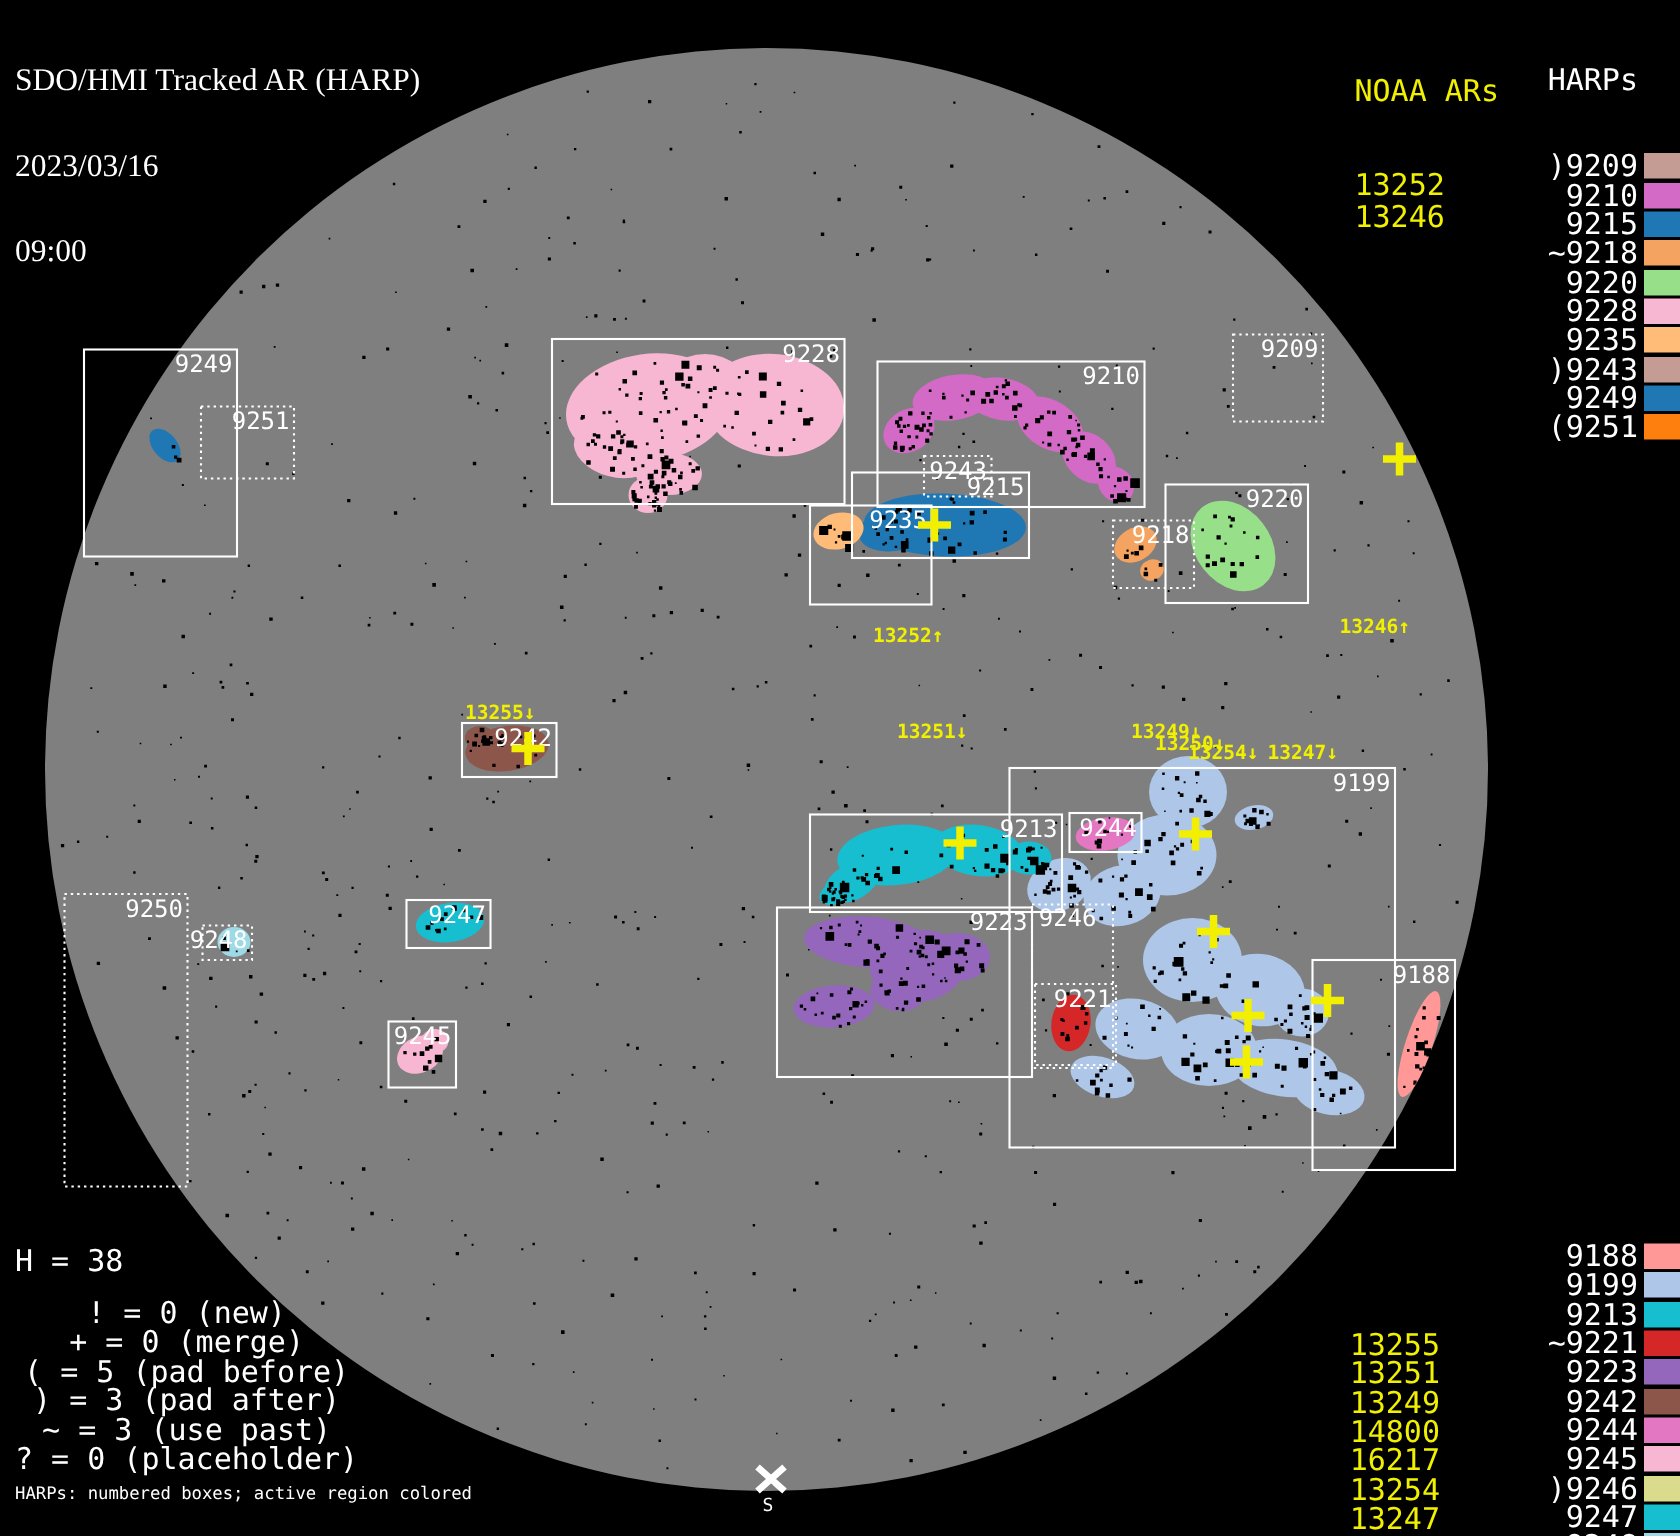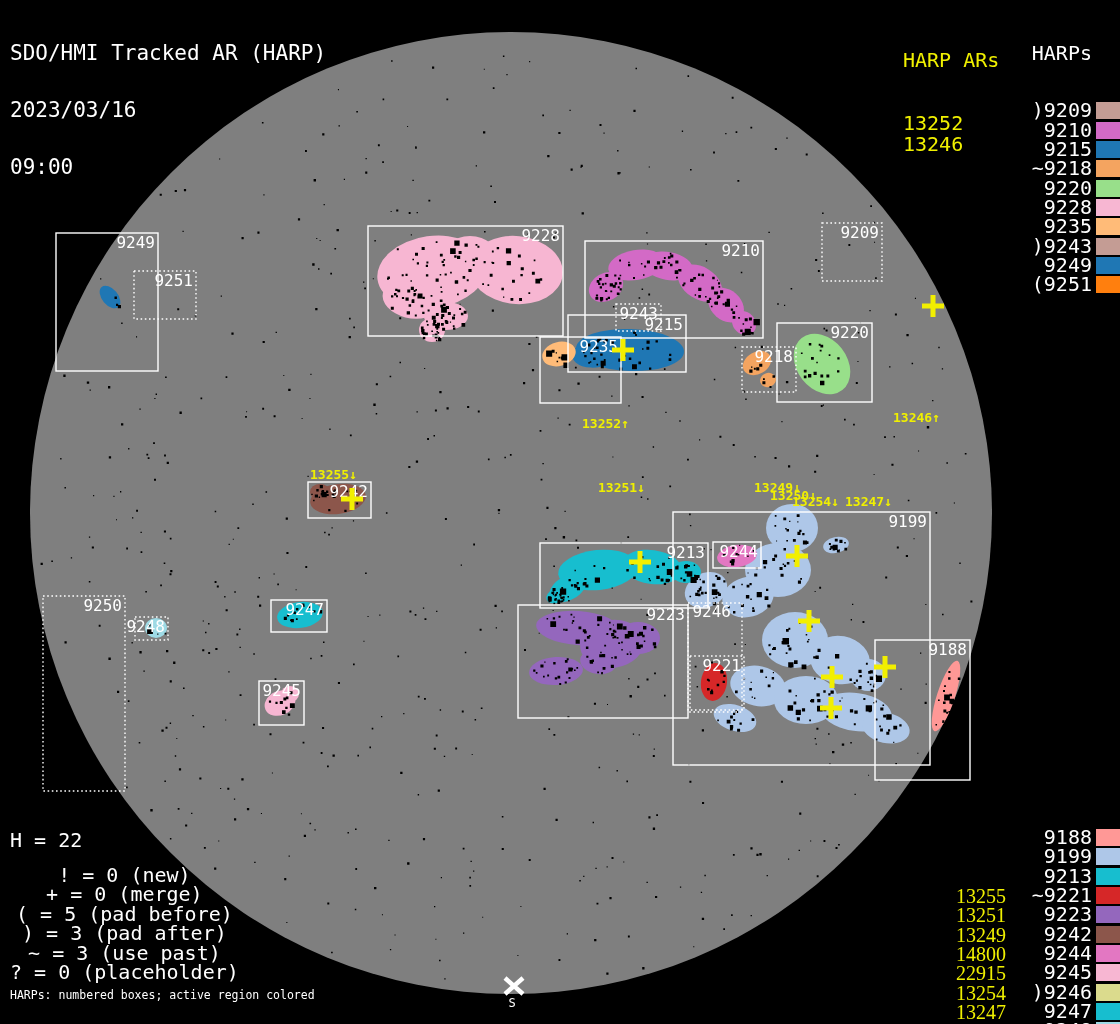--- a/index.html
+++ b/index.html
@@ -1,30 +1,30 @@
 <!DOCTYPE html>
 <html><head>
 <meta charset="utf-8">
 <style>
   html,body{margin:0;padding:0;background:#000;}
   #app{position:relative;width:1120px;height:1024px;background:#000;overflow:hidden;
        font-family:"DejaVu Sans Mono","Liberation Mono",monospace;}
   #disk-svg{position:absolute;left:0;top:0;}
   .ovl{position:absolute;white-space:pre;}
-  #title-block{left:10px;top:6px;color:#fff;font-size:21px;line-height:19px;}
+  #title-block{left:10px;top:6px;color:#fff;font-size:21px;line-height:19px;font-family:Liberation Serif, serif;}
   #noaa-top{left:903px;top:8px;color:#f0f000;font-size:20px;line-height:21px;}
   .harp-col{left:1018px;width:102px;text-decoration:underline;}
   #harps-top{top:6px;}
   #harps-bottom{top:790px;}
   .lr{display:flex;align-items:center;height:19.33px;}
   .ll{flex:1;text-align:right;color:#fff;font-size:20px;line-height:19px;}
   .sw{width:24px;height:17px;margin-left:4px;}
   .swspace{width:28px;}
-  #noaa-bottom{left:938px;top:887px;width:68px;color:#f0f000;font-size:20px;
-               line-height:19.33px;text-align:right;font-family:Liberation Serif, serif;}
+  #noaa-bottom{left:892px;top:887px;width:68px;color:#f0f000;font-size:20px;
+               line-height:19.33px;text-align:right;}
   #hcount{left:10px;top:828px;color:#fff;font-size:20px;}
   #symlegend{left:10px;top:866px;color:#fff;font-size:20px;line-height:19.4px;text-align:center;}
   #footnotes{left:10px;top:990px;color:#fff;font-size:11.5px;line-height:11.5px;}
 </style>
 </head>
 <body>
 
 <div id="app">
   <svg id="disk-svg" width="1120" height="1024">
       <rect x="0" y="0" width="1120" height="1024" fill="#000000"></rect>
@@ -207,36 +207,36 @@
       <text x="512" y="1007" font-size="12px" fill="#fff" text-anchor="middle" font-family="DejaVu Sans Mono, Liberation Mono, monospace">S</text>
     </svg>
 
   <div id="title-block" class="ovl">
     <div>SDO/HMI Tracked AR (HARP)</div>
     <div>2023/03/16</div>
     <div>09:00</div>
   </div>
 
   <div id="noaa-top" class="ovl">
-    <div>HARP ARs</div>
+    <div>NOAA ARs</div>
     <div id="noaa-top-items"><div>13252</div><div>13246</div></div>
   </div>
 
   <div id="harps-top" class="ovl harp-col">
     <div class="lr">
       <span class="ll">HARPs</span>
       <span class="swspace"></span>
     </div>
     <div id="harps-top-items"><div class="lr"><span class="ll">)9209</span><span class="sw" style="background: rgb(196, 156, 148);"></span></div><div class="lr"><span class="ll">9210</span><span class="sw" style="background: rgb(211, 106, 198);"></span></div><div class="lr"><span class="ll">9215</span><span class="sw" style="background: rgb(31, 119, 180);"></span></div><div class="lr"><span class="ll">~9218</span><span class="sw" style="background: rgb(244, 164, 96);"></span></div><div class="lr"><span class="ll">9220</span><span class="sw" style="background: rgb(152, 223, 138);"></span></div><div class="lr"><span class="ll">9228</span><span class="sw" style="background: rgb(247, 182, 210);"></span></div><div class="lr"><span class="ll">9235</span><span class="sw" style="background: rgb(255, 187, 120);"></span></div><div class="lr"><span class="ll">)9243</span><span class="sw" style="background: rgb(196, 156, 148);"></span></div><div class="lr"><span class="ll">9249</span><span class="sw" style="background: rgb(31, 119, 180);"></span></div><div class="lr"><span class="ll">(9251</span><span class="sw" style="background: rgb(255, 127, 14);"></span></div></div>
   </div>
 
   <div id="harps-bottom" class="ovl harp-col">
     <div id="harps-bottom-items"><div class="lr"><span class="ll">9188</span><span class="sw" style="background: rgb(255, 152, 150);"></span></div><div class="lr"><span class="ll">9199</span><span class="sw" style="background: rgb(174, 199, 232);"></span></div><div class="lr"><span class="ll">9213</span><span class="sw" style="background: rgb(23, 190, 207);"></span></div><div class="lr"><span class="ll">~9221</span><span class="sw" style="background: rgb(214, 39, 40);"></span></div><div class="lr"><span class="ll">9223</span><span class="sw" style="background: rgb(148, 103, 189);"></span></div><div class="lr"><span class="ll">9242</span><span class="sw" style="background: rgb(140, 86, 75);"></span></div><div class="lr"><span class="ll">9244</span><span class="sw" style="background: rgb(227, 119, 194);"></span></div><div class="lr"><span class="ll">9245</span><span class="sw" style="background: rgb(247, 182, 210);"></span></div><div class="lr"><span class="ll">)9246</span><span class="sw" style="background: rgb(219, 219, 141);"></span></div><div class="lr"><span class="ll">9247</span><span class="sw" style="background: rgb(23, 190, 207);"></span></div><div class="lr"><span class="ll">~9248</span><span class="sw" style="background: rgb(158, 218, 229);"></span></div></div>
   </div>
 
-  <div id="noaa-bottom" class="ovl"><div>13255</div><div>13251</div><div>13249</div><div>14800</div><div>22915</div><div>13254</div><div>13247</div></div>
-
-  <div id="hcount" class="ovl">H = 22</div>
+  <div id="noaa-bottom" class="ovl"><div>13255</div><div>13251</div><div>13249</div><div>14800</div><div>16217</div><div>13254</div><div>13247</div></div>
+
+  <div id="hcount" class="ovl">H = 38</div>
 
   <div id="symlegend" class="ovl"><div>! = 0 (new)</div><div>+ = 0 (merge)</div><div>( = 5 (pad before)</div><div>) = 3 (pad after)</div><div>~ = 3 (use past)</div><div>? = 0 (placeholder)</div></div>
 
   <div id="footnotes" class="ovl"><div>HARPs: numbered boxes; active region colored</div></div>
 </div>
 
 </body></html>

